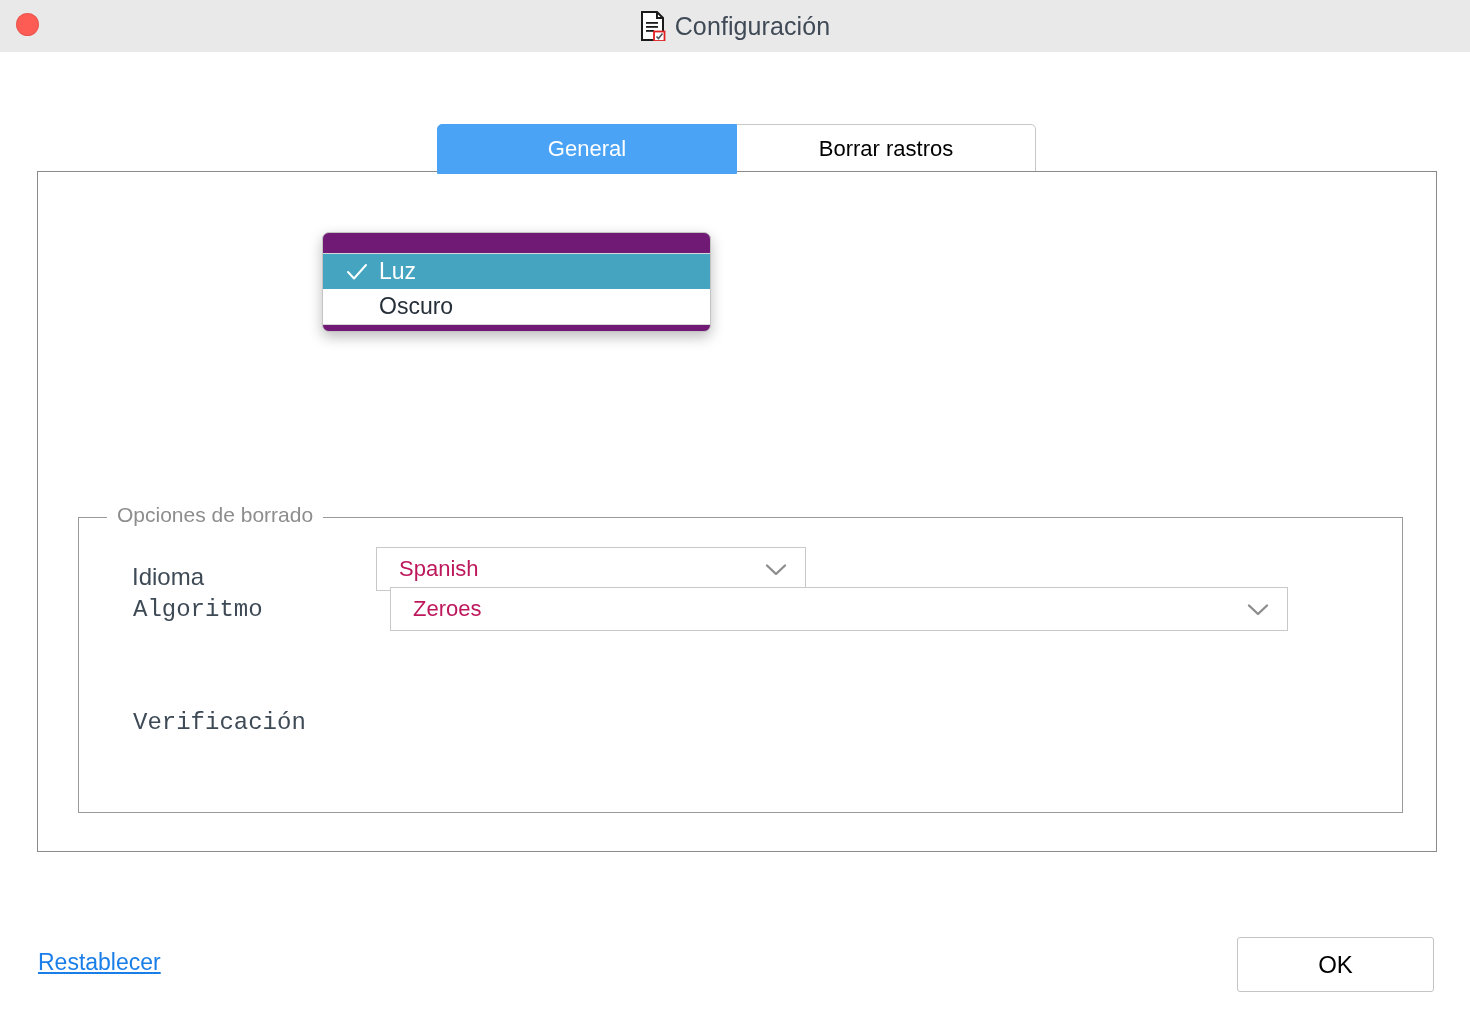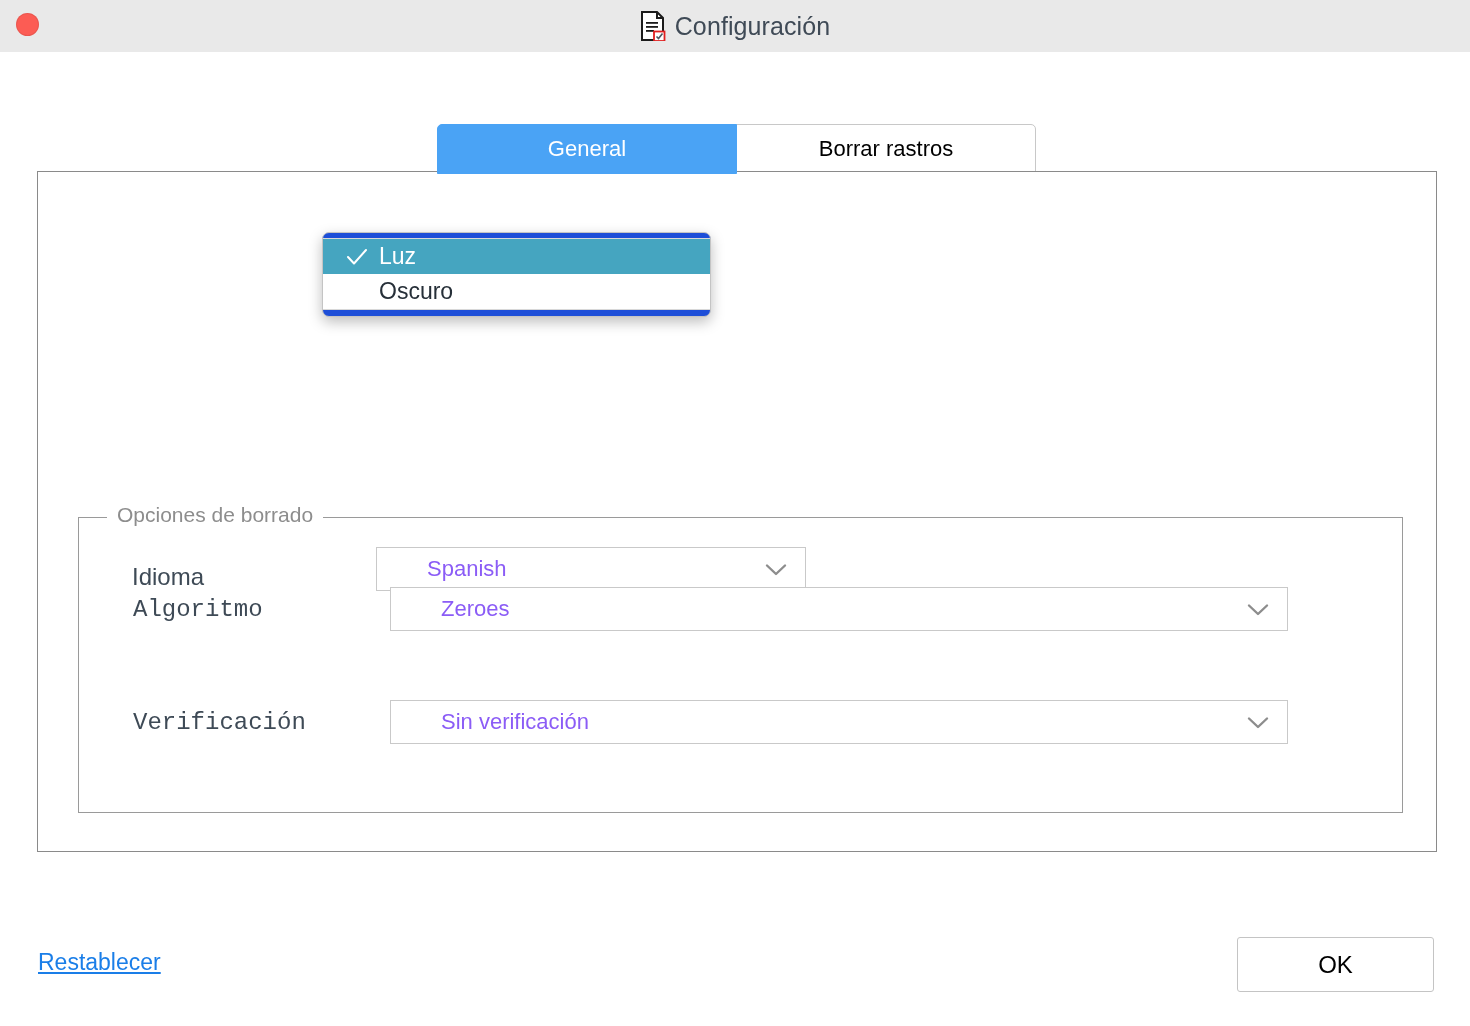--- a/index.html
+++ b/index.html
@@ -113,23 +113,22 @@
     border: 1px solid #c9c9c9;
     background: #ffffff;
     height: 44px;
     display: flex;
     align-items: center;
     padding: 0 10px 0 22px;
     position: relative;
   }
   .select-value {
     font-size: 22px;
-    color: #8b5cf6;
+    color: #be185d;
     white-space: nowrap;
-    margin-left: 28px;
   }
   .chev {
     position: absolute;
     right: 18px;
     top: 50%;
     transform: translateY(-50%);
     width: 22px;
     height: 13px;
   }
 
@@ -183,24 +182,24 @@
     width: 898px;
   }
 
   
   .popup {
     position: absolute;
     left: 322px;
     top: 232px;
     width: 389px;
     box-sizing: border-box;
-    background: #1d4ed8;
+    background: #701a75;
     border: 1px solid #c4c4c4;
     border-radius: 7px;
-    padding: 5px 0 6px 0;
+    padding: 20px 0 6px 0;
     box-shadow: 0 5px 14px rgba(0,0,0,0.26);
     z-index: 50;
   }
   .popup-inner {
     background: #ffffff;
     border-top: 1px solid #d8d8d8;
     border-bottom: 1px solid #d8d8d8;
   }
   .popup-item {
     height: 35px;
@@ -307,28 +306,20 @@
         <span class="chev">
           <svg viewBox="0 0 22 13" width="22" height="13" xmlns="http://www.w3.org/2000/svg">
             <path d="M2 2 L11 10.5 L20 2" fill="none" stroke="#8d8d8d" stroke-width="2.4" stroke-linecap="round" stroke-linejoin="round"></path>
           </svg>
         </span>
       </div>
     </div>
 
     <div class="row row-verificacion">
       <span class="field-label">Verificación</span>
-      <div class="select-box">
-        <span class="select-value">Sin verificación</span>
-        <span class="chev">
-          <svg viewBox="0 0 22 13" width="22" height="13" xmlns="http://www.w3.org/2000/svg">
-            <path d="M2 2 L11 10.5 L20 2" fill="none" stroke="#8d8d8d" stroke-width="2.4" stroke-linecap="round" stroke-linejoin="round"></path>
-          </svg>
-        </span>
-      </div>
     </div>
   </div>
 </div>
 
 <div class="popup">
   <div class="popup-inner">
     <div class="popup-item selected">
       <span class="check-slot">
         <svg viewBox="0 0 22 18" width="22" height="18" xmlns="http://www.w3.org/2000/svg">
           <path d="M2 9 L8 15.5 L20 2" fill="none" stroke="#ffffff" stroke-width="2" stroke-linecap="round" stroke-linejoin="round"></path>

